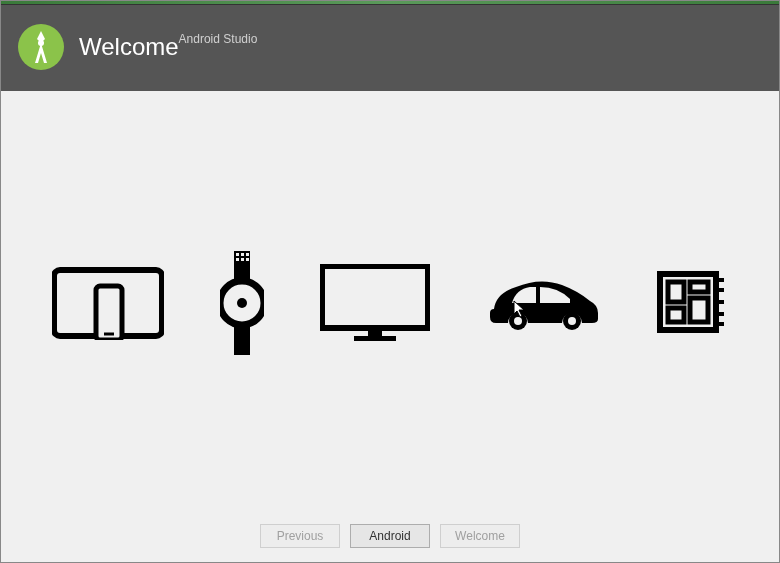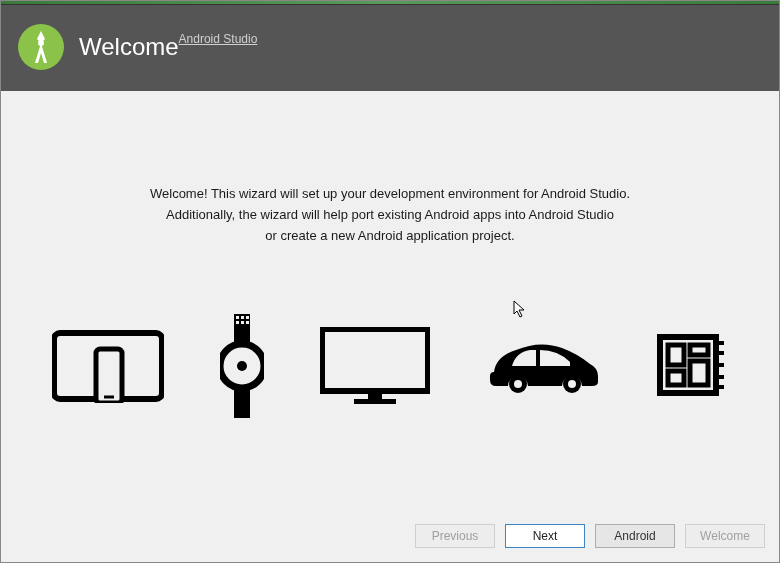--- a/index.html
+++ b/index.html
@@ -13,21 +13,21 @@
       align-items: center;
       gap: 14px;
     }
     .logo-circle {
       width: 48px; height: 48px;
       display: flex; align-items: center; justify-content: center;
     }
     .logo-circle svg { width: 48px; height: 48px; }
     .header-text { display: flex; }
     .header-title { color: #ffffff; font-size: 24px; font-weight: 400; }
-    .header-subtitle { color: #d0d0d0; font-size: 12px; margin-top: -1px; text-decoration: underline; }
+    .header-subtitle { color: #d0d0d0; font-size: 12px; margin-top: -1px; }
     .content {
       flex: 1;
       background: #f0f0f0;
       display: flex;
       flex-direction: column;
       align-items: center;
       padding-top: 92px;
     }
     .description {
       text-align: center;
@@ -41,21 +41,21 @@
       display: flex;
       align-items: center;
       justify-content: center;
       gap: 56px;
     }
     .devices svg { display: block; }
     .footer {
       background: #f0f0f0;
       padding: 10px 14px 14px 14px;
       display: flex;
-      justify-content: flex-end;
+      justify-content: center;
       gap: 10px;
     }
     .btn {
       min-width: 80px;
       height: 24px;
       font-size: 12px;
       border: 1px solid #adadad;
       background: #e6e6e6;
       color: #333;
       cursor: pointer;
@@ -93,25 +93,20 @@
       <circle cx="24" cy="20" r="3" fill="#ffffff"></circle>
     </svg>
   </div>
   <div class="header-text">
     <div class="header-title">Welcome</div>
     <div class="header-subtitle">Android Studio</div>
   </div>
 </div>
 
 <div class="content">
-  <div class="description">
-    <div>Welcome! This wizard will set up your development environment for Android Studio.</div>
-    <div>Additionally, the wizard will help port existing Android apps into Android Studio</div>
-    <div>or create a new Android application project.</div>
-  </div>
 
   <div class="devices">
 
     <div>
       <svg width="112" height="74" viewBox="0 0 112 74">
         <rect x="2" y="4" width="108" height="66" rx="6" fill="none" stroke="#000" stroke-width="6"></rect>
         <rect x="44" y="20" width="26" height="54" rx="4" fill="#f0f0f0" stroke="#000" stroke-width="5"></rect>
         <line x1="52" y1="68" x2="62" y2="68" stroke="#000" stroke-width="3"></line>
       </svg>
     </div>
@@ -170,16 +165,15 @@
 </div>
 
 <div class="cursor-pointer">
   <svg width="14" height="18" viewBox="0 0 14 18">
     <path d="M1 1 L1 14 L4 11 L7 17 L9 16 L6 10 L11 10 Z" fill="#fff" stroke="#000" stroke-width="1"></path>
   </svg>
 </div>
 
 <div class="footer">
   <button class="btn" disabled="">Previous</button>
-  <button class="btn btn-primary">Next</button>
   <button class="btn">Android</button>
   <button class="btn" disabled="">Welcome</button>
 </div>
 
 </body></html>

